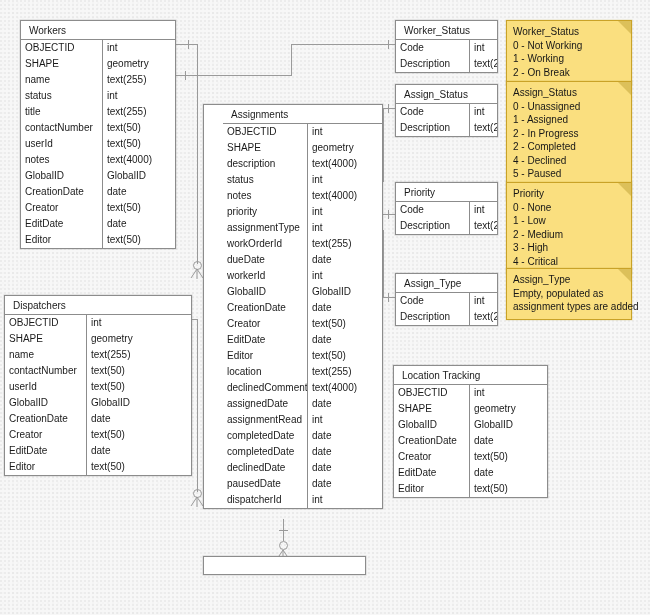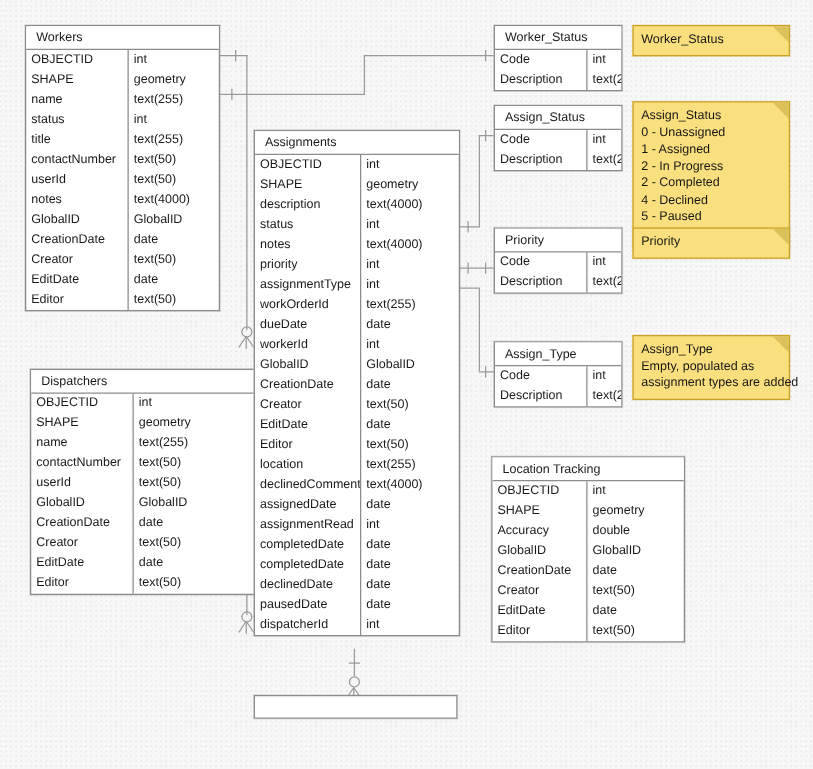--- a/index.html
+++ b/index.html
@@ -216,21 +216,21 @@
           <div class="c-name">EditDate</div>
           <div class="c-type">date</div>
         </div>
         <div class="t-row">
           <div class="c-name">Editor</div>
           <div class="c-type">text(50)</div>
         </div>
       </div>
   </div>
 
-  <div class="table w-dispatch" style="left:24px; top:295px; width:188px;">
+  <div class="table w-dispatch" style="left:4px; top:295px; width:188px;">
     <div class="t-title">Dispatchers</div>
     <div class="t-rows">
         <div class="t-row">
           <div class="c-name">OBJECTID</div>
           <div class="c-type">int</div>
         </div>
         <div class="t-row">
           <div class="c-name">SHAPE</div>
           <div class="c-type">geometry</div>
         </div>
@@ -262,21 +262,21 @@
           <div class="c-name">EditDate</div>
           <div class="c-type">date</div>
         </div>
         <div class="t-row">
           <div class="c-name">Editor</div>
           <div class="c-type">text(50)</div>
         </div>
       </div>
   </div>
 
-  <div class="table w-assign" style="left:203px; top:104px; width:165px;">
+  <div class="table w-assign" style="left:203px; top:104px; width:180px;padding-left:19px;">
     <div class="t-title">Assignments</div>
     <div class="t-rows">
         <div class="t-row">
           <div class="c-name">OBJECTID</div>
           <div class="c-type">int</div>
         </div>
         <div class="t-row">
           <div class="c-name">SHAPE</div>
           <div class="c-type">geometry</div>
         </div>
@@ -430,24 +430,20 @@
   <div class="table w-loc" style="left:393px; top:365px; width:155px;">
     <div class="t-title">Location Tracking</div>
     <div class="t-rows">
         <div class="t-row">
           <div class="c-name">OBJECTID</div>
           <div class="c-type">int</div>
         </div>
         <div class="t-row">
           <div class="c-name">SHAPE</div>
           <div class="c-type">geometry</div>
-        </div>
-        <div class="t-row">
-          <div class="c-name">Accuracy</div>
-          <div class="c-type">double</div>
         </div>
         <div class="t-row">
           <div class="c-name">GlobalID</div>
           <div class="c-type">GlobalID</div>
         </div>
         <div class="t-row">
           <div class="c-name">CreationDate</div>
           <div class="c-type">date</div>
         </div>
         <div class="t-row">
@@ -470,39 +466,51 @@
         <div class="t-row empty">
           <div class="c-name"></div>
           <div class="c-type"></div>
         </div>
       </div>
   </div>
 
   <div class="note" style="left:506px; top:20px; width:126px;">
     <div class="fold"></div>
     <div class="note-line">Worker_Status</div>
+    <div>
+        <div class="note-line">0 - Not Working</div>
+        <div class="note-line">1 - Working</div>
+        <div class="note-line">2 - On Break</div>
+      </div>
   </div>
 
   <div class="note" style="left:506px; top:81px; width:126px;">
     <div class="fold"></div>
     <div class="note-line">Assign_Status</div>
     <div>
         <div class="note-line">0 - Unassigned</div>
         <div class="note-line">1 - Assigned</div>
         <div class="note-line">2 - In Progress</div>
         <div class="note-line">2 - Completed</div>
         <div class="note-line">4 - Declined</div>
         <div class="note-line">5 - Paused</div>
         <div class="note-line">6 - Canceled</div>
       </div>
   </div>
 
   <div class="note" style="left:506px; top:182px; width:126px;">
     <div class="fold"></div>
     <div class="note-line">Priority</div>
+    <div>
+        <div class="note-line">0 - None</div>
+        <div class="note-line">1 - Low</div>
+        <div class="note-line">2 - Medium</div>
+        <div class="note-line">3 - High</div>
+        <div class="note-line">4 - Critical</div>
+      </div>
   </div>
 
   <div class="note" style="left:506px; top:268px; width:126px;">
     <div class="fold"></div>
     <div class="note-line">Assign_Type</div>
     <div>
         <div class="note-line">Empty, populated as</div>
         <div class="note-line">assignment types are added</div>
       </div>
   </div>

